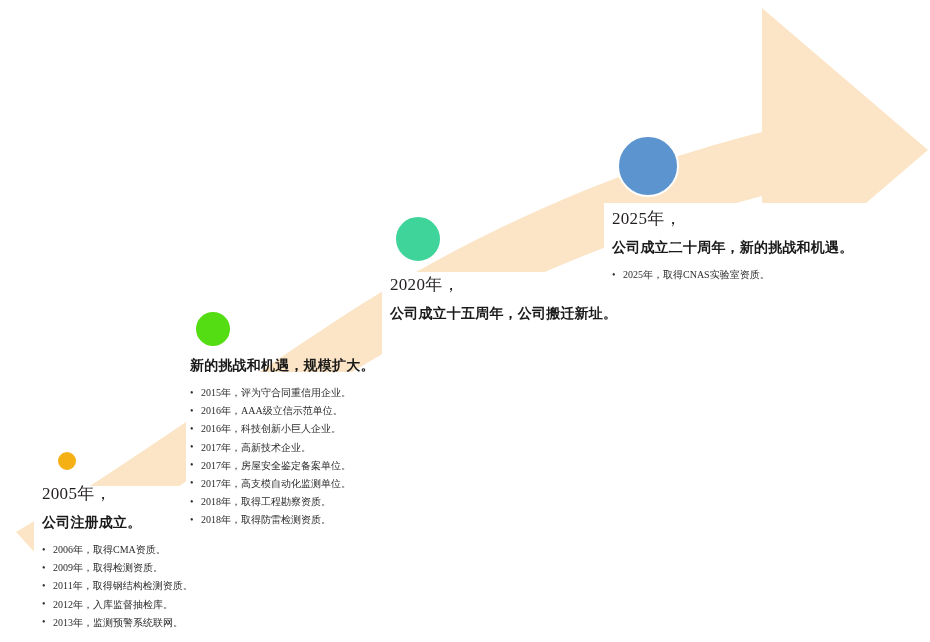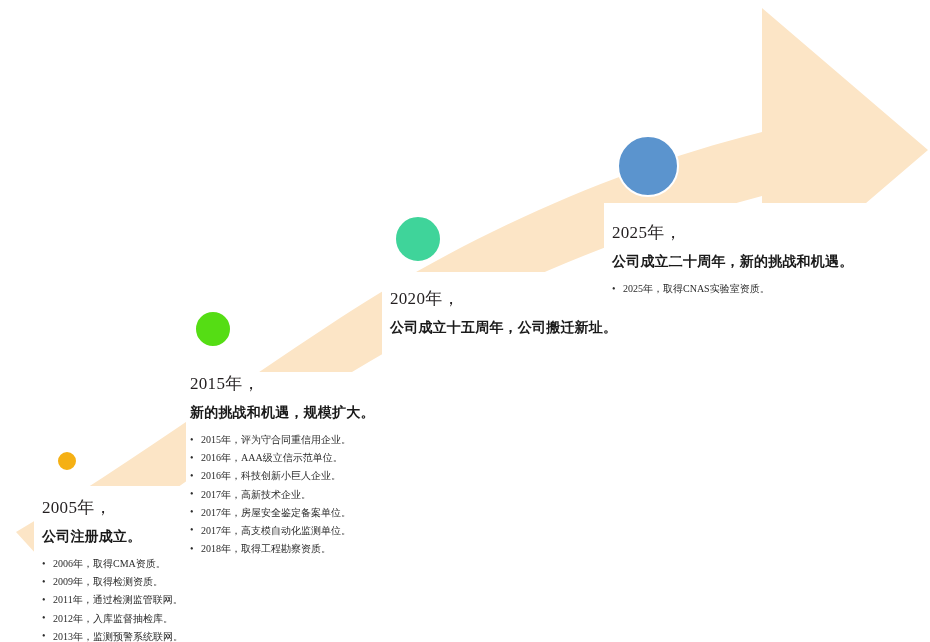--- a/index.html
+++ b/index.html
@@ -30,21 +30,21 @@
   .marker-dot {
     border-radius: 50%;
     box-sizing: border-box;
     border: 2px solid #ffffff;
   }
   .year-line {
     font-size: 17px;
     color: #231f20;
     letter-spacing: 0.3px;
     white-space: nowrap;
-    margin-top: 24px;
+    margin-top: 10px;
   }
   .headline {
     font-size: 14px;
     font-weight: bold;
     color: #1a1a1a;
     letter-spacing: 0.2px;
     white-space: nowrap;
     margin-top: 9px;
   }
   .bullets {
@@ -106,38 +106,38 @@
   <div class="white-mask" style="left:186px; top:372px; width:200px; height:180px;"></div>
   <div class="white-mask" style="left:34px; top:486px; width:200px; height:145px;"></div>
 
   <div class="milestone" id="ms-2005">
     <div class="marker-dot"></div>
     <div class="year-line">2005年，</div>
     <div class="headline">公司注册成立。</div>
     <ul class="bullets">
       <li>2006年，取得CMA资质。</li>
       <li>2009年，取得检测资质。</li>
-      <li>2011年，通过检测监管联网。</li>
+      <li>2011年，取得钢结构检测资质。</li>
       <li>2012年，入库监督抽检库。</li>
       <li>2013年，监测预警系统联网。</li>
     </ul>
   </div>
 
   <div class="milestone" id="ms-2015">
     <div class="marker-dot"></div>
-    <div class="year-line">2015年，</div>
     <div class="headline">新的挑战和机遇，规模扩大。</div>
     <ul class="bullets">
       <li>2015年，评为守合同重信用企业。</li>
       <li>2016年，AAA级立信示范单位。</li>
       <li>2016年，科技创新小巨人企业。</li>
       <li>2017年，高新技术企业。</li>
       <li>2017年，房屋安全鉴定备案单位。</li>
       <li>2017年，高支模自动化监测单位。</li>
       <li>2018年，取得工程勘察资质。</li>
+      <li>2018年，取得防雷检测资质。</li>
     </ul>
   </div>
 
   <div class="milestone" id="ms-2020">
     <div class="marker-dot"></div>
     <div class="year-line">2020年，</div>
     <div class="headline">公司成立十五周年，公司搬迁新址。</div>
   </div>
 
   <div class="milestone" id="ms-2025">

